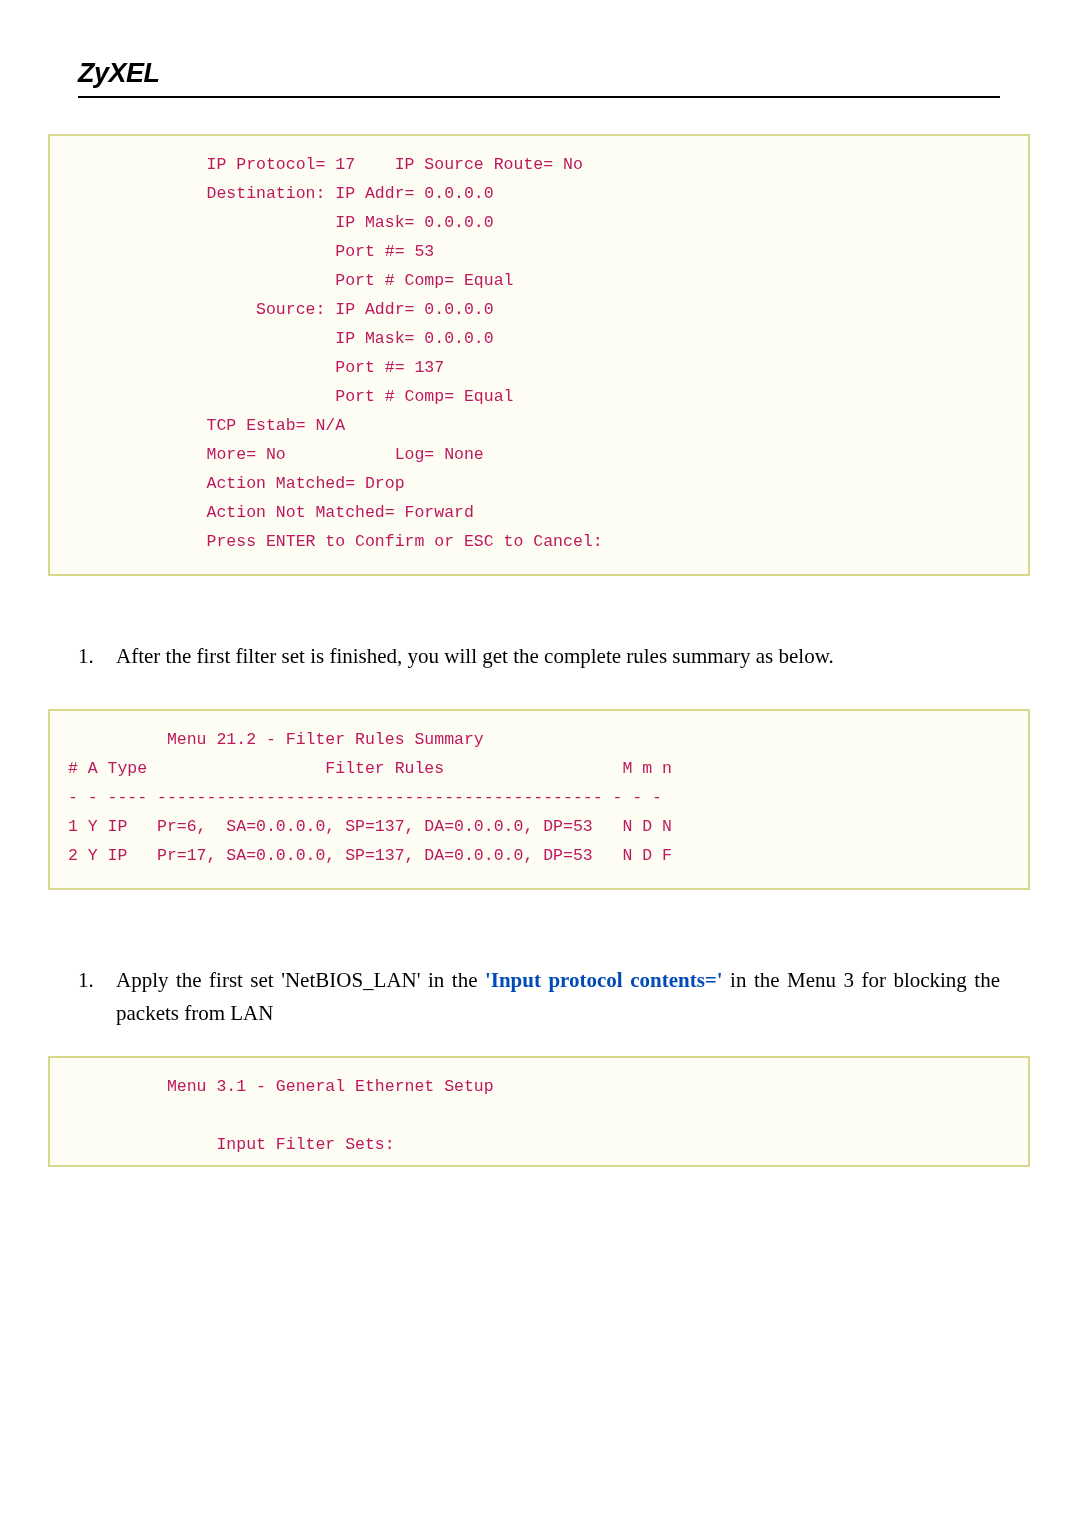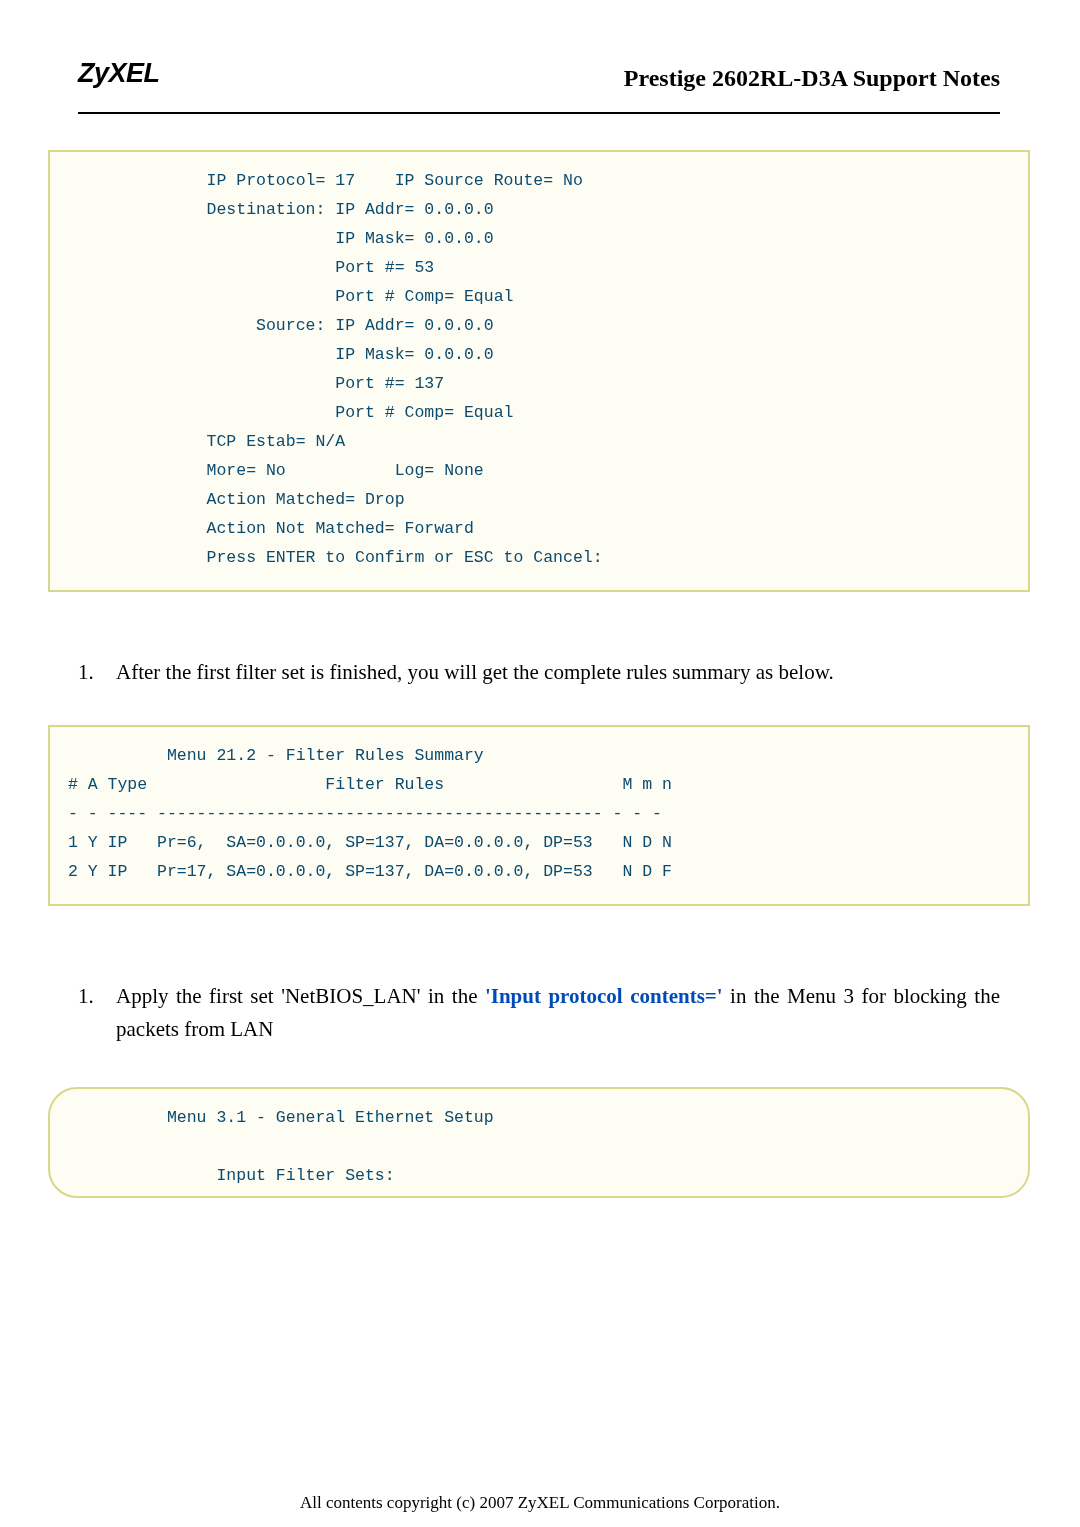--- a/index.html
+++ b/index.html
@@ -10,21 +10,21 @@
     min-height: 1527px;
     font-family: "Times New Roman", Times, serif;
     background: #ffffff;
     position: relative;
     box-sizing: border-box;
   }
   .header {
     display: flex;
     justify-content: space-between;
     align-items: flex-end;
-    padding: 58px 80px 20px 78px;
+    padding: 58px 80px 4px 78px;
     border-bottom: 2px solid #000;
     margin: 0 80px 0 78px;
     padding-left: 0;
     padding-right: 0;
   }
   .logo {
     font-family: Arial, Helvetica, sans-serif;
     font-weight: 900;
     font-style: italic;
     font-size: 27px;
@@ -43,21 +43,21 @@
     border: 2px solid #d8d88c;
     background: #fdfdf3;
     padding: 14px 8px 18px 8px;
     box-sizing: border-box;
   }
   .codebox pre {
     margin: 0;
     font-family: "Courier New", Courier, monospace;
     font-size: 16.5px;
     line-height: 29px;
-    color: #0c4a6e;
+    color: #be185d;
     white-space: pre;
   }
 
   .para {
     margin: 64px 80px 0 78px;
     font-size: 21px;
     line-height: 33px;
     text-align: justify;
   }
   .list-item {
@@ -92,21 +92,20 @@
     font-size: 17px;
     padding-right: 0;
     display: block;
   }
 </style>
 </head>
 <body>
 
 <div class="header">
   <div class="logo">ZyXEL</div>
-  <div class="title">Prestige 2602RL-D3A Support Notes</div>
 </div>
 
 <div class="codebox">
   <pre>               IP Protocol= 17    IP Source Route= No
                Destination: IP Addr= 0.0.0.0
                             IP Mask= 0.0.0.0
                             Port #= 53
                             Port # Comp= Equal
                     Source: IP Addr= 0.0.0.0
                             IP Mask= 0.0.0.0
@@ -136,21 +135,20 @@
 
 <div class="para" style="margin-top:74px;">
   <div class="list-item">
     <div class="list-num">1.</div>
     <div class="list-body">
       <span>Apply the first set 'NetBIOS_LAN' in the </span><span class="highlight">'Input protocol contents='</span><span> in the Menu 3 for blocking the packets from LAN</span>
     </div>
   </div>
 </div>
 
-<div class="codebox" style="margin-top:41px; padding-bottom:6px;border-radius:29px;">
+<div class="codebox" style="margin-top:26px; padding-bottom:6px;">
   <pre>           Menu 3.1 - General Ethernet Setup
 
                 Input Filter Sets:</pre>
 </div>
 
 <div class="footer">
-  <span class="copyright">All contents copyright (c) 2007 ZyXEL Communications Corporation.</span>
 </div>
 
 </body></html>

